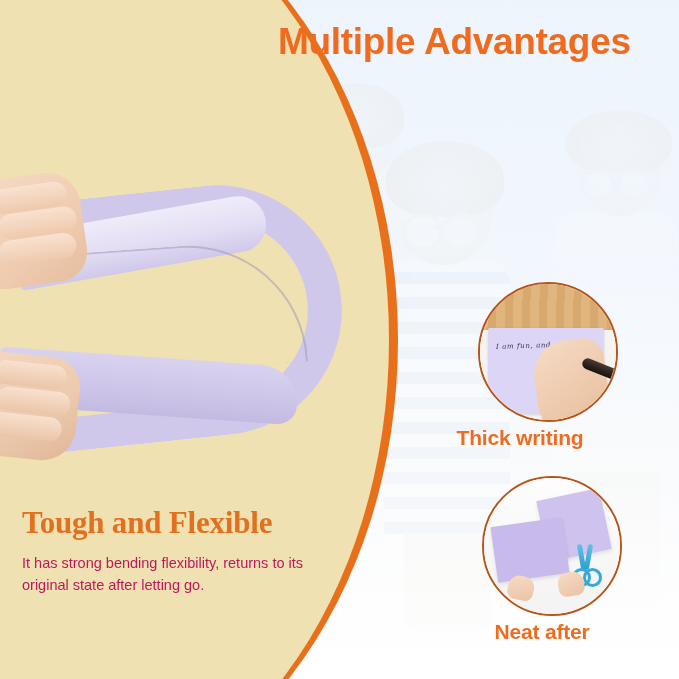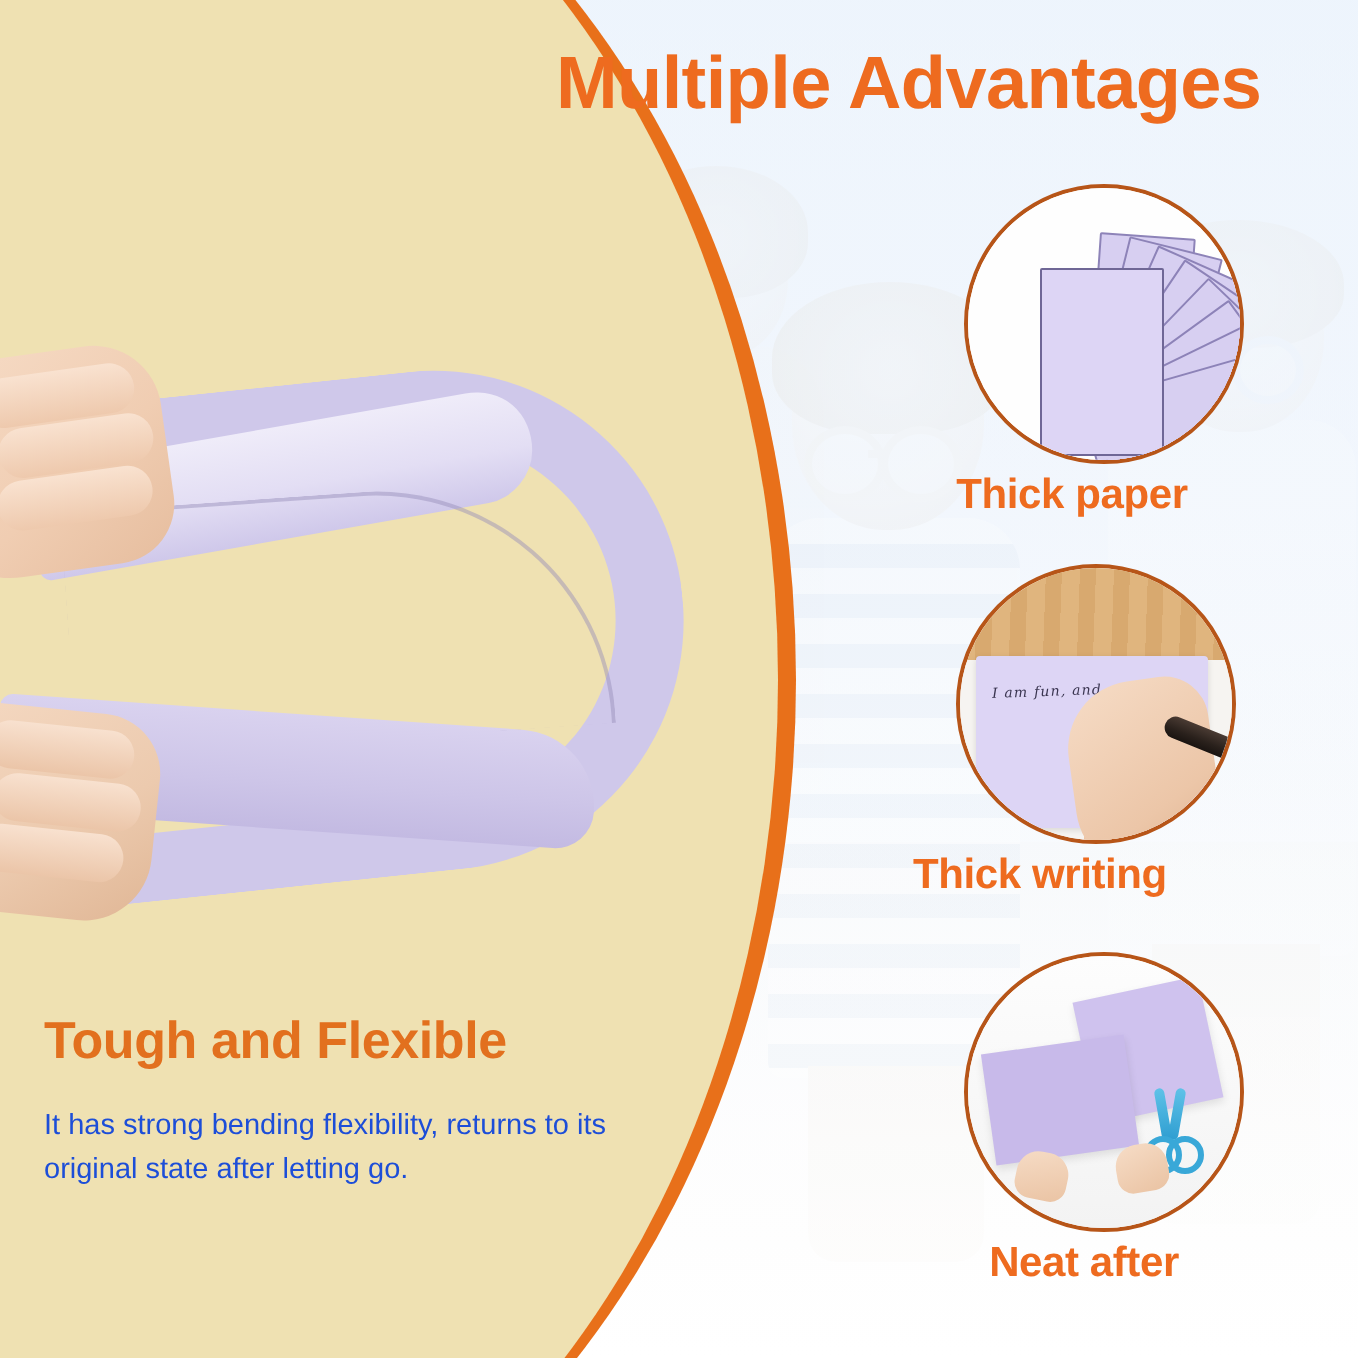--- a/index.html
+++ b/index.html
@@ -109,23 +109,23 @@
   .finger-b{position:absolute;width:74px;height:24px;border-radius:13px;
     background:linear-gradient(180deg,#f8e1cf 0%,#ebc5a8 100%);}
 
   
   .headline{position:absolute;left:278px;top:22px;width:398px;
     color:#ee6b1f;font-size:37px;font-weight:bold;line-height:1.08;
     letter-spacing:-.3px;white-space:nowrap;}
 
   
   .left-title{position:absolute;left:22px;top:505px;color:#e2701e;
-    font-size:26px;font-weight:bold;letter-spacing:-.2px;}
+    font-size:31px;font-weight:bold;letter-spacing:-.2px;font-family:Liberation Serif, serif;}
   .left-body{position:absolute;left:22px;top:552px;width:322px;
-    color:#1d4ed8;font-size:14.5px;line-height:1.55;}
+    color:#be185d;font-size:14.5px;line-height:1.55;}
 
   
   .feature{position:absolute;}
   .circle{width:140px;height:140px;border-radius:50%;border:2.5px solid #b75518;
     box-sizing:border-box;overflow:hidden;position:relative;background:#fdfcfa;}
   .feat-label{margin-top:4px;text-align:center;color:#ee6b1f;
     font-size:21px;font-weight:bold;letter-spacing:-.2px;white-space:nowrap;}
   #feat-1{left:482px;top:92px;}
   #feat-1 .feat-label{width:140px;margin-left:-16px;}
   #feat-2{left:478px;top:282px;}
@@ -236,37 +236,20 @@
       <div class="finger-b" style="left:50px;top:34px;"></div>
       <div class="finger-b" style="left:44px;top:60px;"></div>
     </div>
   </div>
 
   <div class="headline">Multiple Advantages</div>
 
   <div class="left-title">Tough and Flexible</div>
   <div class="left-body">It has strong bending flexibility, returns to its original state after letting go.</div>
 
-  <div class="feature" id="feat-1">
-    <div class="circle">
-      <div class="c1bg"></div>
-      <div class="fan">
-        <i style="transform:rotate(4deg)"></i>
-        <i style="transform:rotate(14deg)"></i>
-        <i style="transform:rotate(24deg)"></i>
-        <i style="transform:rotate(34deg)"></i>
-        <i style="transform:rotate(44deg)"></i>
-        <i style="transform:rotate(54deg)"></i>
-        <i style="transform:rotate(64deg)"></i>
-        <i style="transform:rotate(74deg)"></i>
-        <div class="front-sheet"></div>
-      </div>
-    </div>
-    <div class="feat-label">Thick paper</div>
-  </div>
 
   <div class="feature" id="feat-2">
     <div class="circle">
       <div class="c2-wood"></div>
       <div class="c2-wood2"></div>
       <div class="pad"></div>
       <div class="hw">I am fun, and</div>
       <div class="c2-arm"></div>
       <div class="c2-hand">
         <div class="pen"></div>

